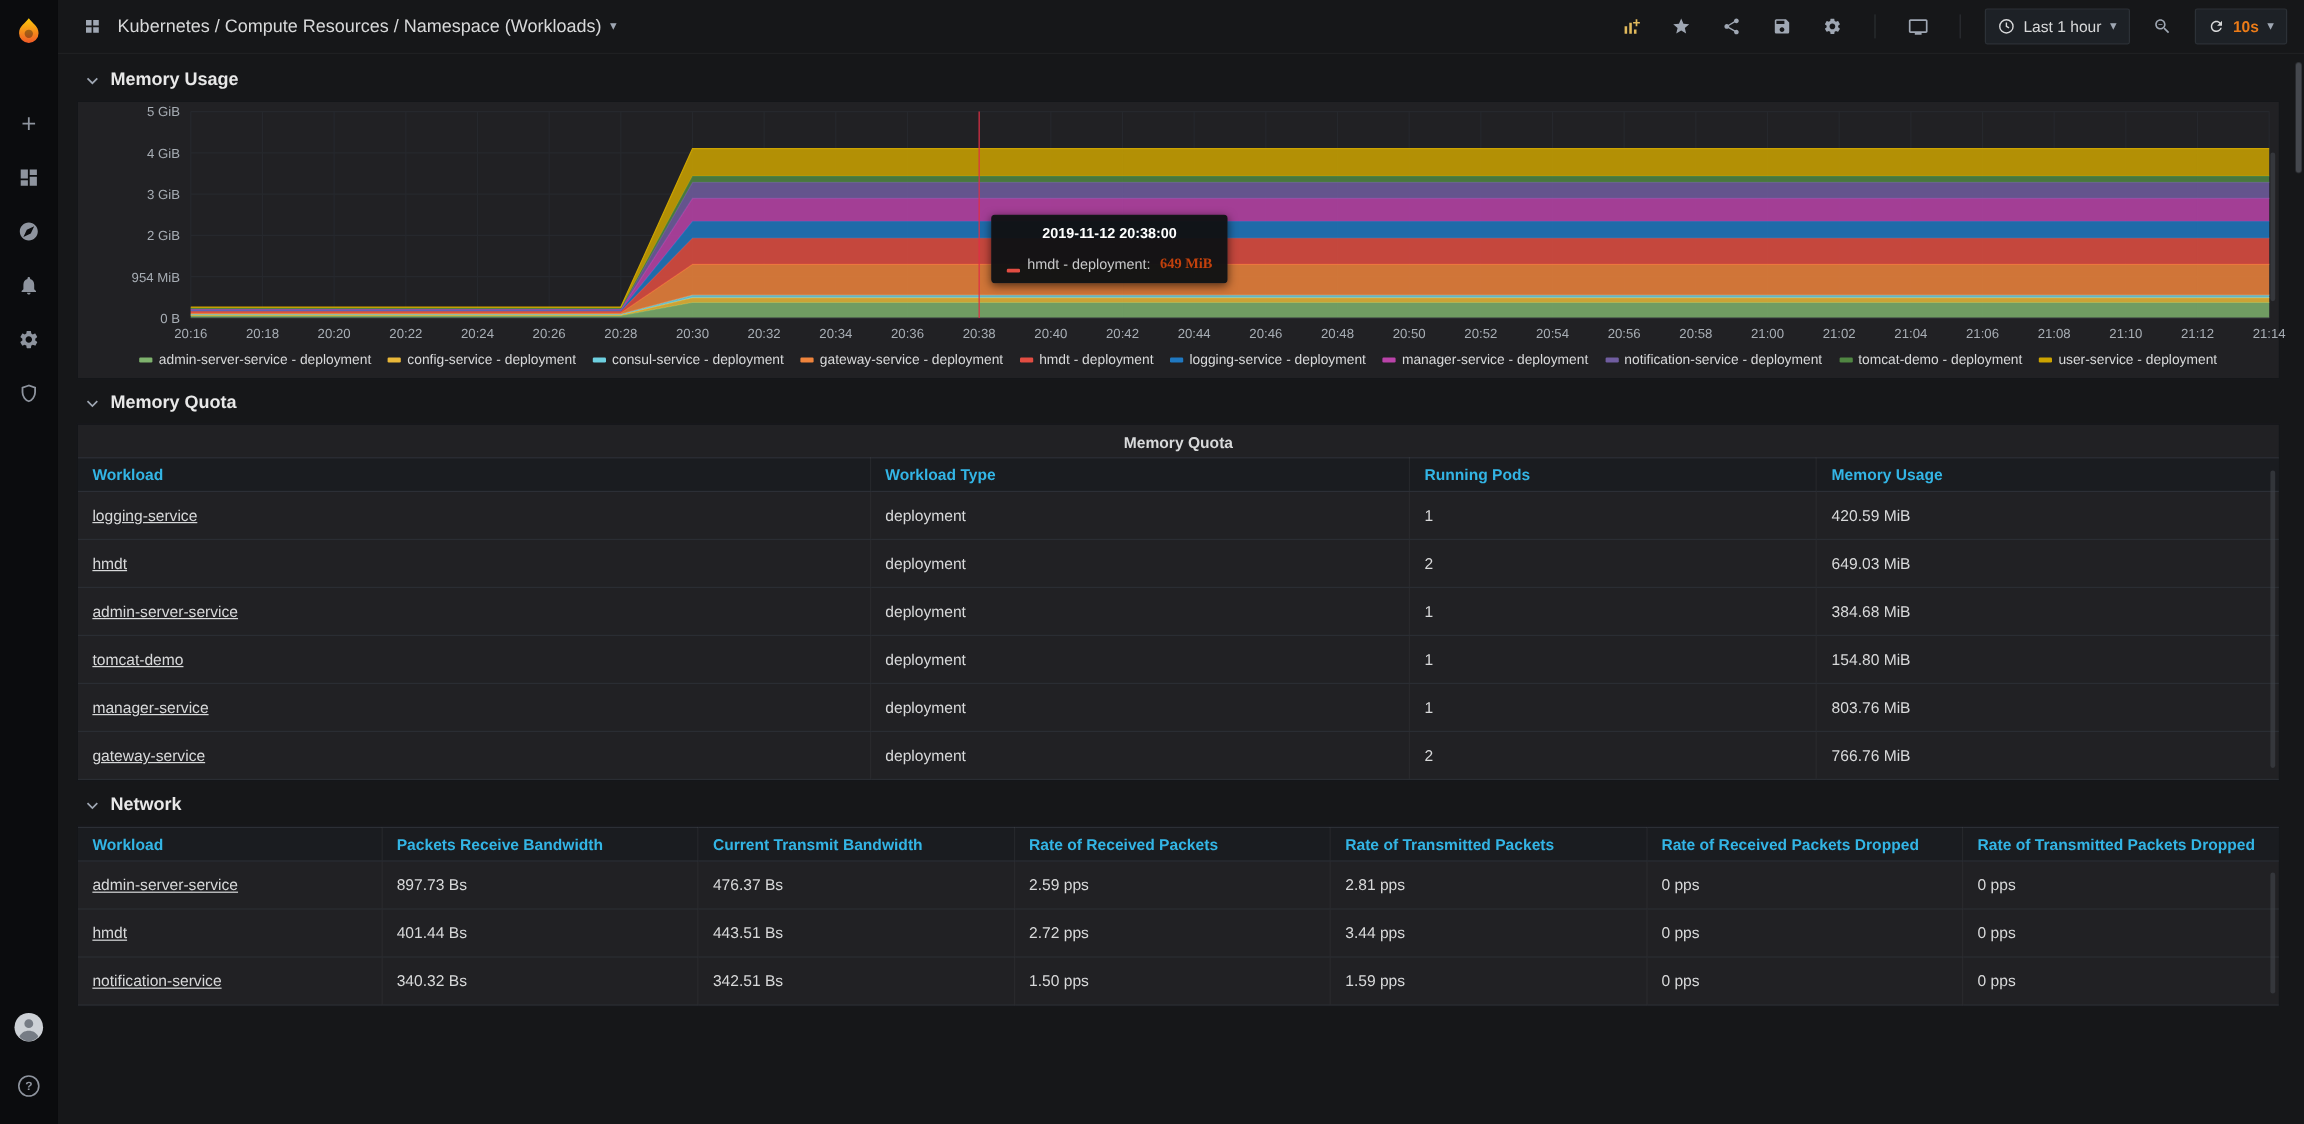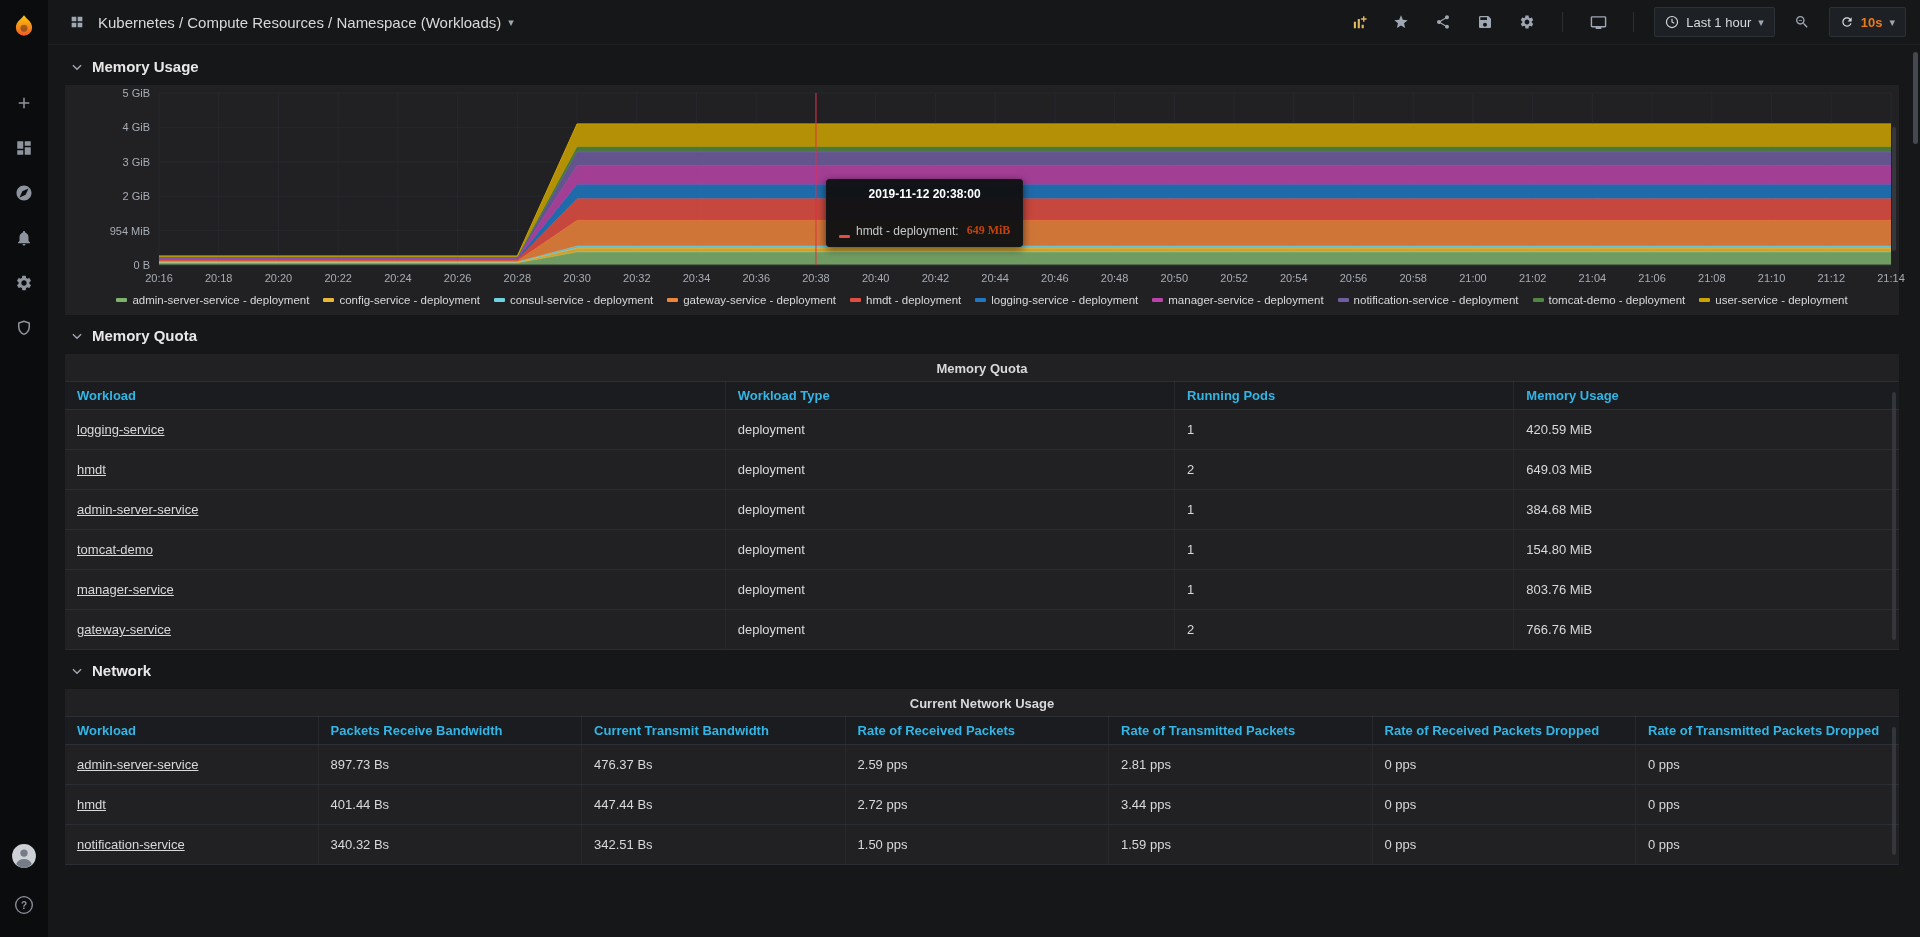--- a/index.html
+++ b/index.html
@@ -75,21 +75,21 @@
   .chart-panel .panel-scroll { top:42px; bottom:64px; }
 
   
   .chart-area { position:relative; padding:0 6px; }
   #chart-tooltip {
     position:absolute; z-index:5; background:rgba(16,18,20,0.97);
     border:1px solid #141619; border-radius:3px; padding:7px 12px 8px;
     font-size:12px; color:#d8d9da; white-space:nowrap;
     box-shadow:0 2px 8px rgba(0,0,0,0.6);
   }
-  .tip-time { font-weight:700; text-align:center; margin-bottom:22px; color:#ffffff; }
+  .tip-time { font-weight:700; text-align:center; margin-bottom:11px; color:#ffffff; }
   .tip-row { display:flex; align-items:flex-end; gap:6px; color:#c7c8c9; }
   .tip-dash { display:inline-block; width:11px; height:3px; border-radius:1px; }
   .tip-val { font-weight:700; color:#c2410c; margin-left:2px;font-family:Liberation Serif, serif; }
   .chart-legend {
     display:flex; flex-wrap:wrap; justify-content:center; align-items:center;
     gap:4px 14px; padding:3px 8px 9px; font-size:11.5px; color:#d8d9da;
   }
   .legend-item { display:inline-flex; align-items:center; gap:5px; cursor:pointer; }
   .legend-marker { display:inline-block; width:11px; height:4px; border-radius:1px; }
 
@@ -465,21 +465,20 @@
   </div>
 
   <div class="section-header">
     <svg class="chev" width="14" height="14" viewBox="0 0 24 24" fill="none" stroke="currentColor" stroke-width="2.4">
         <path d="M5 9l7 7 7-7"></path>
       </svg>
     <span>Network</span>
   </div>
 
   <div class="panel">
-    <div class="panel-title">Current Network Usage</div>
     <table class="g-table net-table">
         <thead>
           <tr>
             <th>Workload</th>
             <th>Packets Receive Bandwidth</th>
             <th>Current Transmit Bandwidth</th>
             <th>Rate of Received Packets</th>
             <th>Rate of Transmitted Packets</th>
             <th>Rate of Received Packets Dropped</th>
             <th>Rate of Transmitted Packets Dropped</th>
@@ -491,21 +490,21 @@
             <td>897.73 Bs</td>
             <td>476.37 Bs</td>
             <td>2.59 pps</td>
             <td>2.81 pps</td>
             <td>0 pps</td>
             <td>0 pps</td>
           </tr>
           <tr>
             <td><a class="wl-link">hmdt</a></td>
             <td>401.44 Bs</td>
-            <td>447.44 Bs</td>
+            <td>443.51 Bs</td>
             <td>2.72 pps</td>
             <td>3.44 pps</td>
             <td>0 pps</td>
             <td>0 pps</td>
           </tr>
           <tr>
             <td><a class="wl-link">notification-service</a></td>
             <td>340.32 Bs</td>
             <td>342.51 Bs</td>
             <td>1.50 pps</td>

